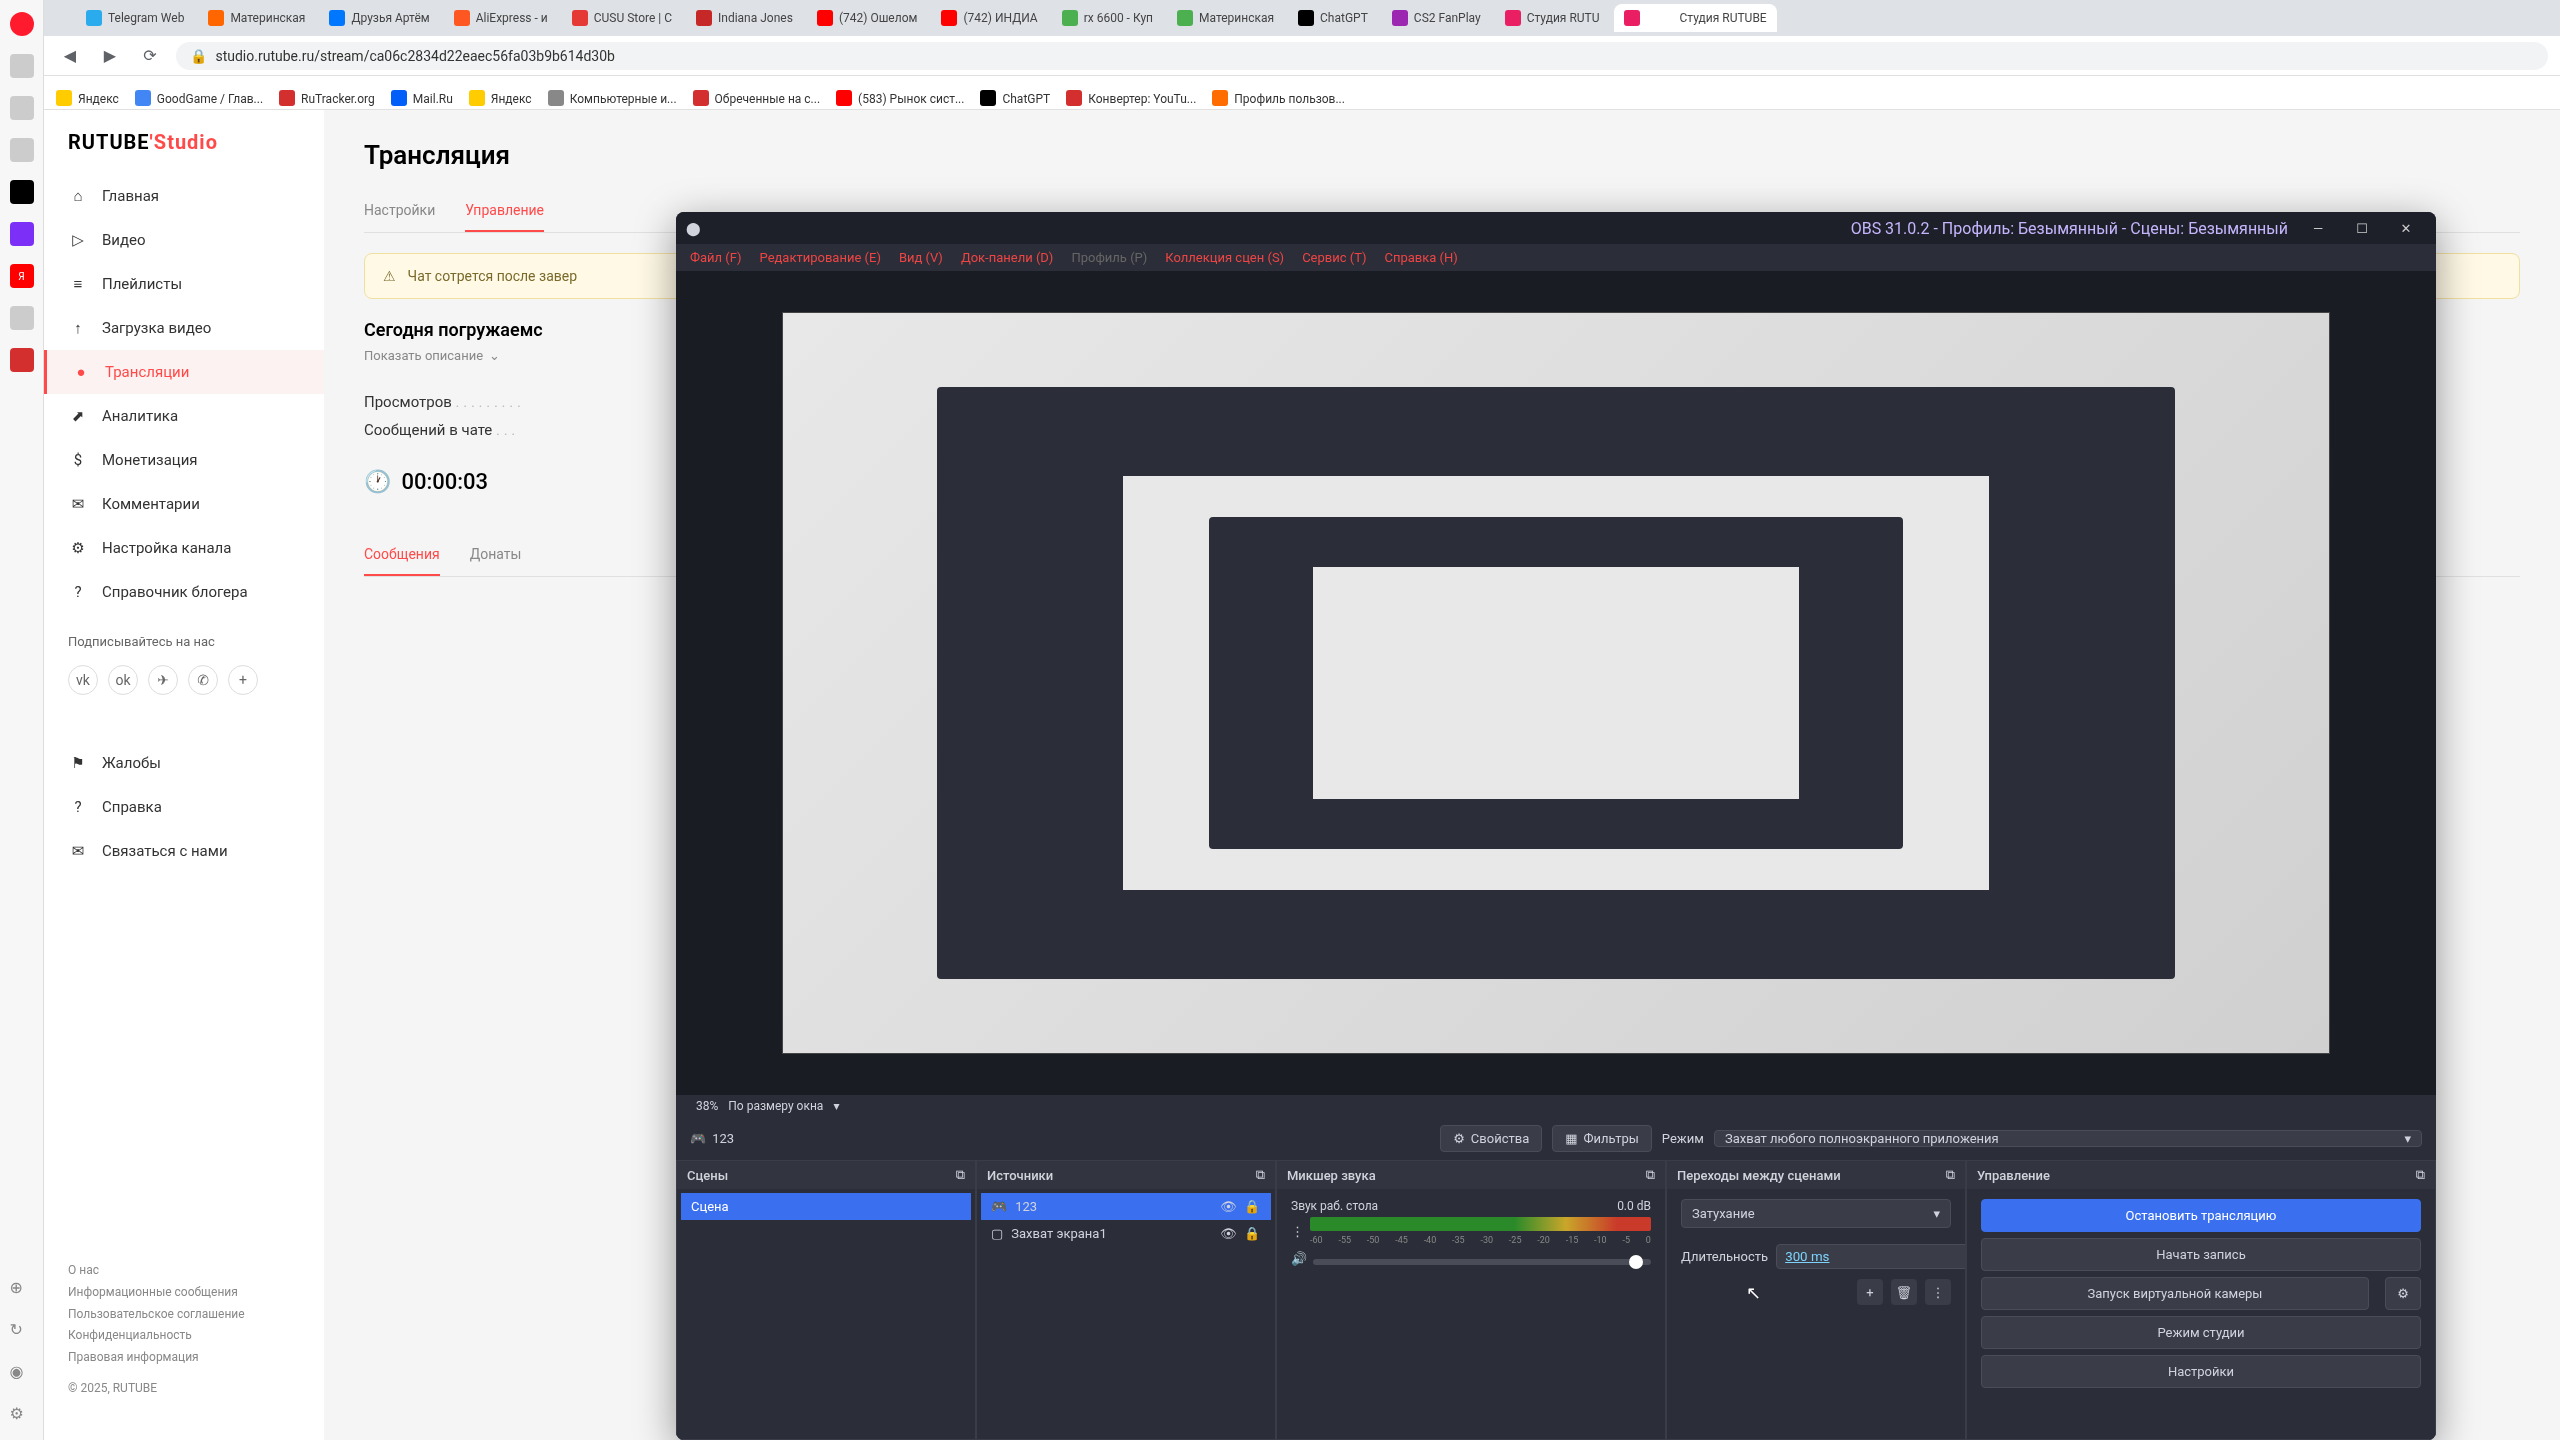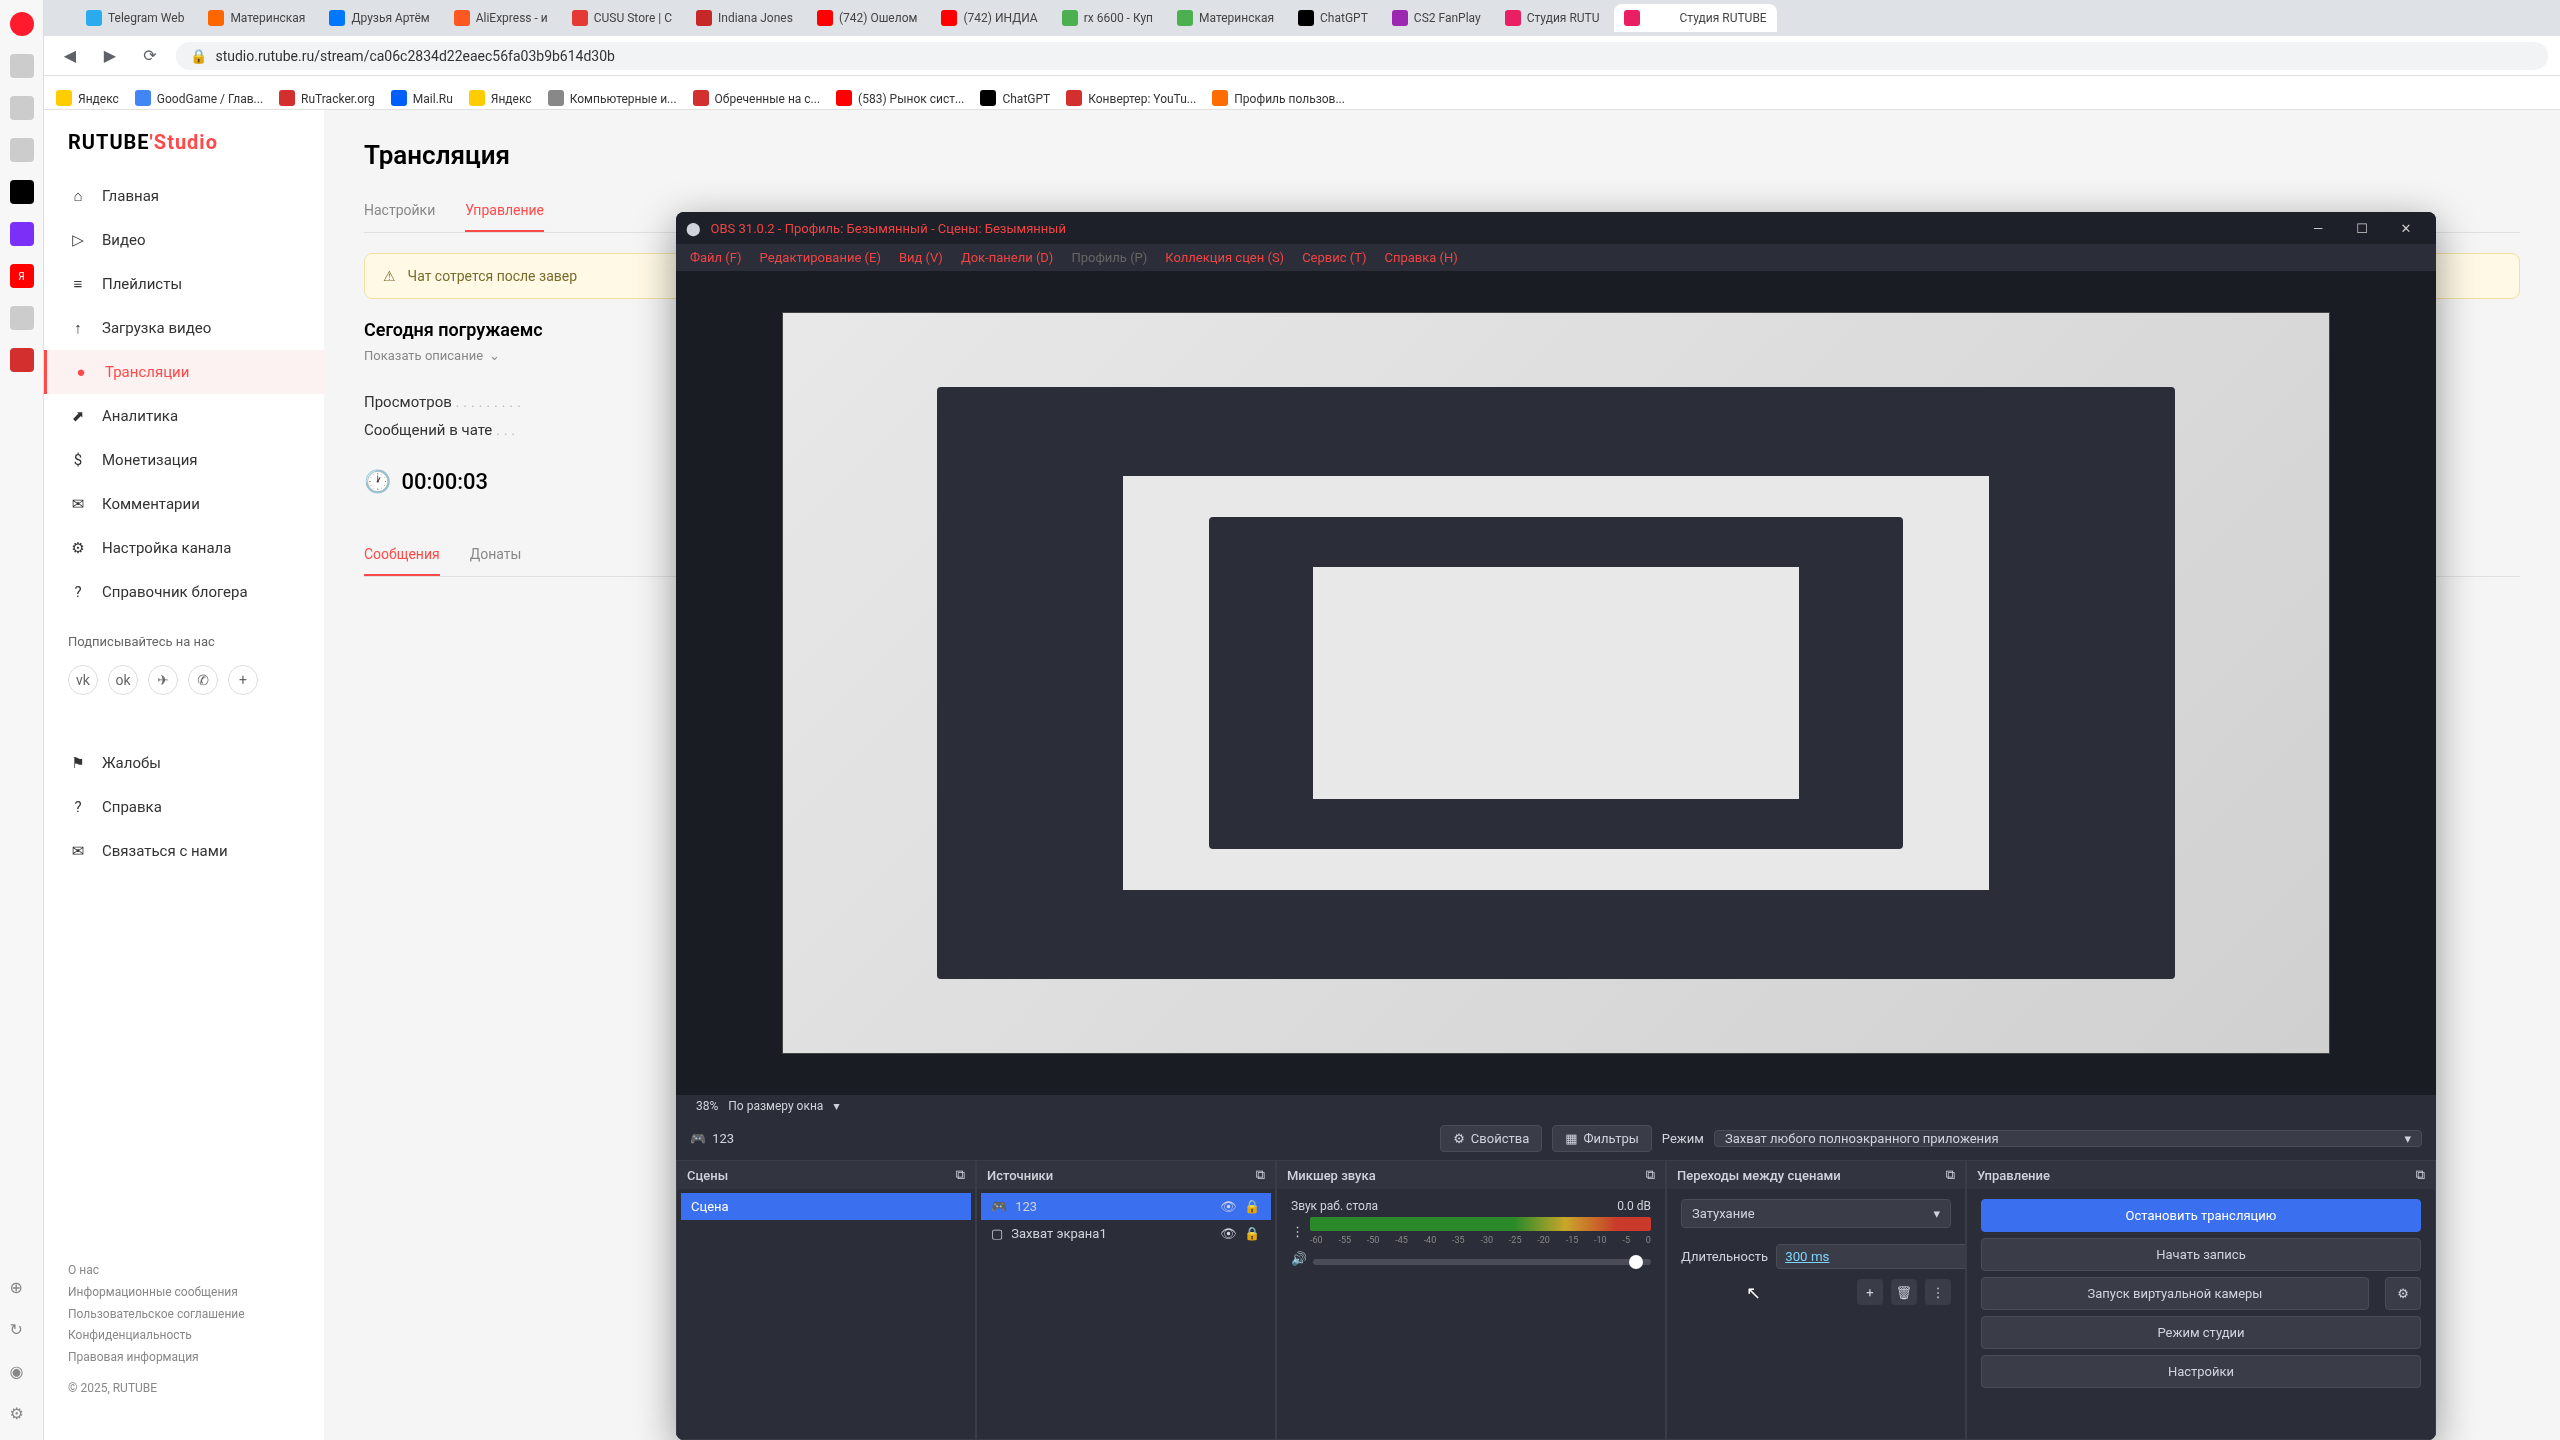--- a/index.html
+++ b/index.html
@@ -52,21 +52,21 @@
 .rt-warning { background: #fff9e6; border: 1px solid #f0e0a0; border-radius: 8px; padding: 14px 18px; display: flex; gap: 12px; font-size: 14px; color: #7a6a2a; margin-bottom: 20px; }
 .rt-section-title { font-size: 18px; font-weight: 600; margin-bottom: 8px; }
 .rt-show-desc { font-size: 13px; color: #888; cursor: pointer; margin-bottom: 30px; display: flex; align-items: center; gap: 6px; }
 .rt-stats { font-size: 15px; color: #333; margin-bottom: 10px; }
 .rt-time { font-size: 22px; font-weight: 500; display: flex; align-items: center; gap: 10px; margin-top: 30px; }
 .rt-bottom-tabs { display: flex; gap: 30px; margin-top: 40px; border-bottom: 1px solid #e0e0e0; }
 
 
 .obs-window { position: absolute; left: 676px; top: 212px; width: 1760px; height: 1228px; background: #2b2e38; border-radius: 8px; box-shadow: 0 10px 40px rgba(0,0,0,0.4); display: flex; flex-direction: column; color: #d0d3dc; font-size: 13px; overflow: hidden; }
 .obs-titlebar { display: flex; align-items: center; height: 32px; background: #1e2029; padding: 0 10px; gap: 10px; }
-.obs-title-text { flex: 1; font-size: 13px; color: #ef4444; }
+.obs-title-text { flex: 1; font-size: 16px; color: #c4b5fd; text-align: right; }
 .obs-win-btns { display: flex; gap: 4px; }
 .obs-win-btn { width: 40px; height: 28px; display: flex; align-items: center; justify-content: center; color: #ccc; cursor: pointer; }
 .obs-menubar { display: flex; gap: 18px; padding: 6px 14px; background: #2b2e38; font-size: 13px; }
 .obs-menu-item { color: #ef4444; cursor: pointer; }
 .obs-menu-item.disabled { color: #666; }
 .obs-preview { flex: 1; background: #1a1c23; display: flex; align-items: center; justify-content: center; position: relative; }
 .obs-preview-img { width: 88%; height: 90%; background: linear-gradient(135deg, #e8e8e8 0%, #d0d0d0 100%); border: 1px solid #444; position: relative; overflow: hidden; }
 .obs-preview-inner { position: absolute; inset: 10%; background: #2b2e38; border-radius: 4px; }
 .obs-preview-inner2 { position: absolute; inset: 15%; background: #e8e8e8; }
 .obs-zoom-bar { display: flex; align-items: center; gap: 10px; padding: 4px 20px; background: #2b2e38; font-size: 12px; }

